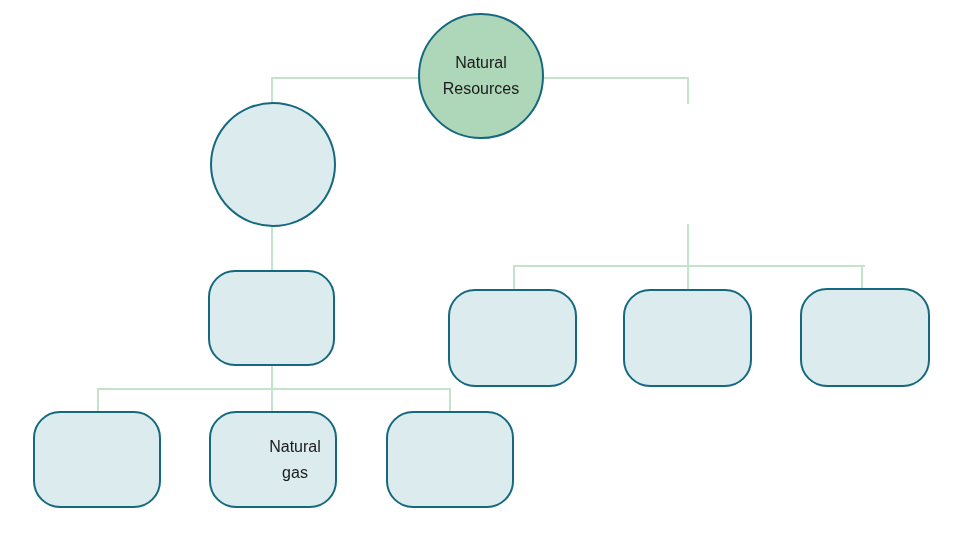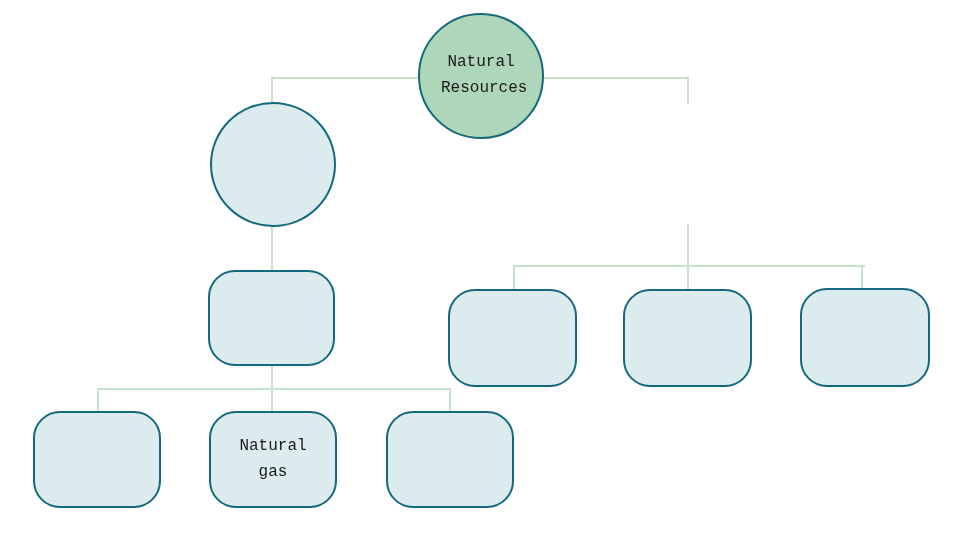--- a/index.html
+++ b/index.html
@@ -1,21 +1,21 @@
 <!DOCTYPE html>
 <html><head>
 <meta charset="utf-8">
 <style>
   html, body { margin: 0; padding: 0; }
   .canvas {
     position: relative;
     width: 960px;
     height: 540px;
     background: var(--bg, #ffffff);
-    font-family: Liberation Mono, monospace;
+    font-family: Liberation Sans, sans-serif;
     overflow: hidden;
   }
   .connector {
     position: absolute;
     background: var(--connector, #c5e2cb);
   }
   .connector.h { height: 2px; }
   .connector.v { width: 2px; }
   .node {
     position: absolute;
@@ -27,21 +27,21 @@
     text-align: center;
     color: var(--text, #1a1a1a);
     font-size: 16px;
     line-height: 1.6;
   }
   .node .label {
     display: inline-block;
     max-width: 80px;
   }
   .circle { border-radius: 50%; }
-  .rect { border-radius: 27px; }
+  .rect { border-radius: 27px; justify-content: flex-end; }
 
   .fill-root { background: var(--root-fill, #aed6b8); }
   .fill-renewable { background: var(--renewable-fill, #def4e4); }
   .fill-box { background: var(--box-fill, #dcebee); }
 
   
   .n-root       { left: 418px; top: 13px;  width: 126px; height: 126px; }
   .n-left-circ  { left: 210px; top: 102px; width: 126px; height: 125px; }
   .n-right-circ { left: 625px; top: 103px; width: 127px; height: 122px; }
   .n-mid-box    { left: 208px; top: 270px; width: 127px; height: 96px; }

